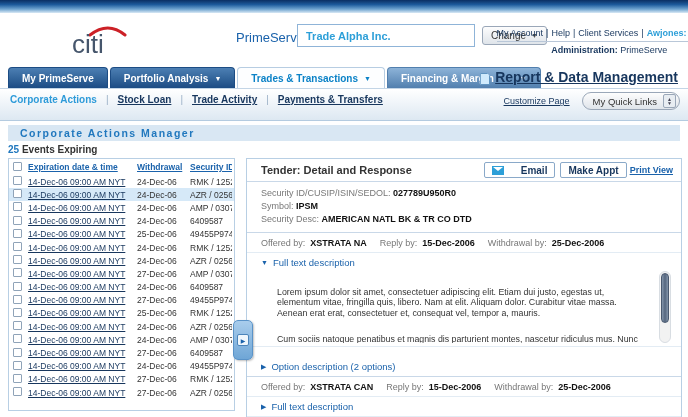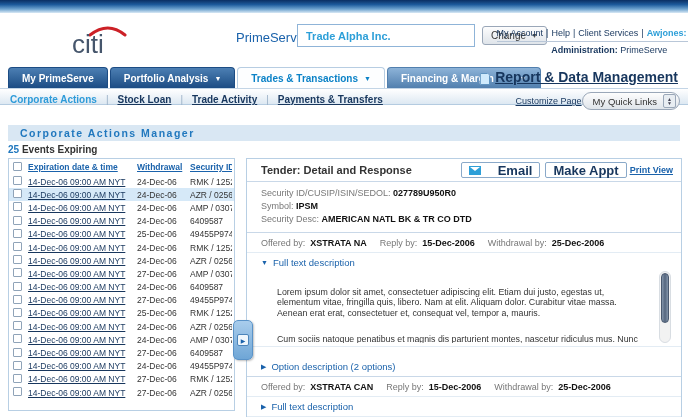--- a/index.html
+++ b/index.html
@@ -42,28 +42,28 @@
   .tab.light { background:linear-gradient(#8db3d8,#517fae); border-color:#517fae;gap:26px; }
   .tab.active { background:#fdfeff; border:1px solid #b7cde2; border-bottom:none; color:#0b82c7; }
   .tab.active .arr { color:#0b82c7; }
   .report-link { position:absolute; right:10px; top:3px; display:flex; align-items:flex-end; gap:5px;
     font-size:14px; font-weight:bold; color:#17365d; }
   .report-link a { color:#17365d; }
   .doc-icon { width:10px; height:12px; background:#cfeafc; border:1px solid #5e93c0; display:inline-block;
     clip-path:polygon(0 0,70% 0,100% 30%,100% 100%,0 100%); }
 
   
-  #subnav { position:absolute; left:0; top:88px; width:688px; height:17px;
+  #subnav { position:absolute; left:0; top:88px; width:688px; height:33px;
     background:linear-gradient(#ffffff,#dde8f2); border-top:1px solid #c3d5e6; border-bottom:1px solid #b4cbe0; }
   .subnav-items { position:absolute; left:10px; top:5px; display:flex; align-items:center; gap:9px;
     font-size:10px; font-weight:bold; }
   .subnav-items .active-link { color:#2e9bd9; text-decoration:none; cursor:pointer; }
   .subnav-items a { color:#17365d; text-decoration:underline; cursor:pointer; }
   .subnav-items .pipe { color:#9ab0c6; font-weight:normal; }
-  .subnav-right { position:absolute; right:8px; top:3px; display:flex; align-items:center; gap:0; }
+  .subnav-right { position:absolute; right:8px; top:3px; display:flex; align-items:center; gap:12px; }
   .customize { font-size:9px; color:#17365d; text-decoration:underline; cursor:pointer; }
   .quicklinks { height:18px; display:flex; align-items:center; gap:6px; padding:0 3px 0 10px;
     background:linear-gradient(#fdfdfd,#dfe4ea); border:1px solid #9aa7b8; border-radius:9px;
     font-size:9.5px; color:#333; cursor:pointer; }
   .spinner { width:13px; height:14px; background:#e8edf2; border:1px solid #9aa7b8; border-radius:2px;
     display:flex; flex-direction:column; align-items:center; justify-content:center; line-height:4px; font-size:5px; color:#445; }
 
   
   #headingbar { position:absolute; left:8px; top:125px; width:672px; height:16px; background:#d9e7f3;
     display:flex; align-items:center; padding-left:12px; }
@@ -86,21 +86,21 @@
   .c4 { flex:1; overflow:hidden; }
   .ev-row .c2 { color:#17365d; text-decoration:underline; cursor:pointer; }
   .cb { display:inline-block; width:9px; height:9px; background:#fff; border:1px solid #8fa3b8; border-radius:1px; cursor:pointer; }
 
   
   #detail-panel { position:absolute; left:246px; top:158px; width:436px; height:266px;
     border:1px solid #b8cfe4; background:#fff; }
   .dp-title-row { display:flex; align-items:center; height:23px; padding:0 8px 0 14px; border-bottom:1px solid #c9d8e8; }
   .dp-title { font-size:11px; font-weight:bold; color:#333; flex:1; }
   .btn { height:16px; padding:0 7px; background:#fff; border:1px solid #8aa9c9; border-radius:2px;
-    font-size:13px; font-weight:bold; color:#17365d; display:flex; align-items:center; gap:17px; cursor:pointer; margin-left:5px; }
+    font-size:10px; font-weight:bold; color:#17365d; display:flex; align-items:center; gap:17px; cursor:pointer; margin-left:5px; }
   .print-view { font-size:9px; font-weight:bold; color:#1a62ab; text-decoration:underline; margin-left:3px; cursor:pointer; }
   .env { width:12px; height:9px; background:#2d9fd8; position:relative; display:inline-block; }
   .env:before { content:""; position:absolute; left:1px; top:1px; border-left:5px solid transparent;
     border-right:5px solid transparent; border-top:4px solid #fff; }
 
   .dp-fields { padding:5px 14px 6px; border-bottom:1px solid #c9d8e8; }
   .fld { font-size:9px; color:#777; line-height:13px; white-space:nowrap; }
   .fld b { color:#111; }
 
   .offer-head { display:flex; align-items:center; gap:5px; padding:5px 14px 4px; font-size:9px; color:#777;

